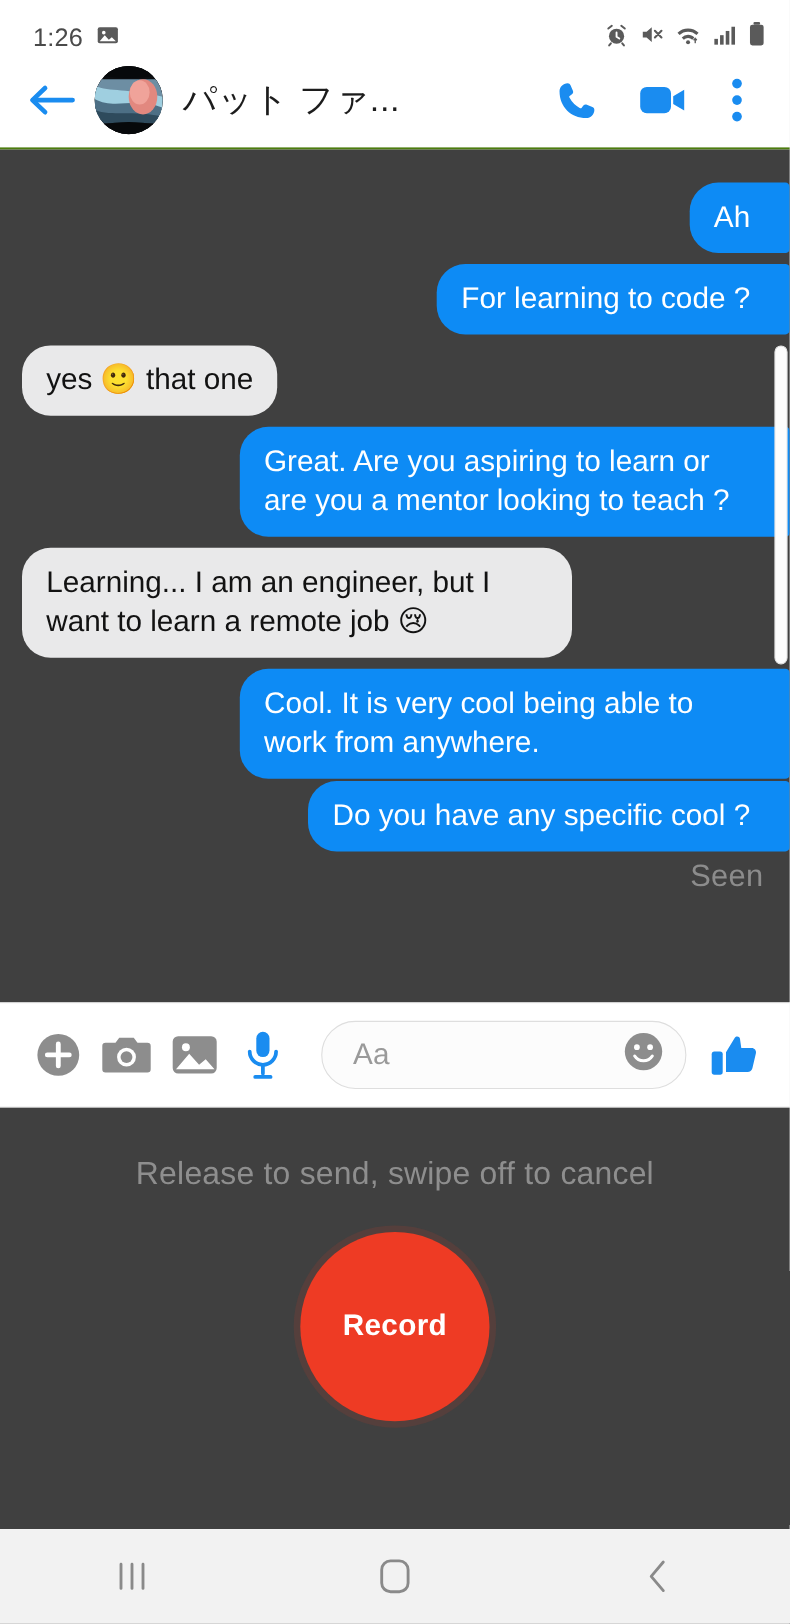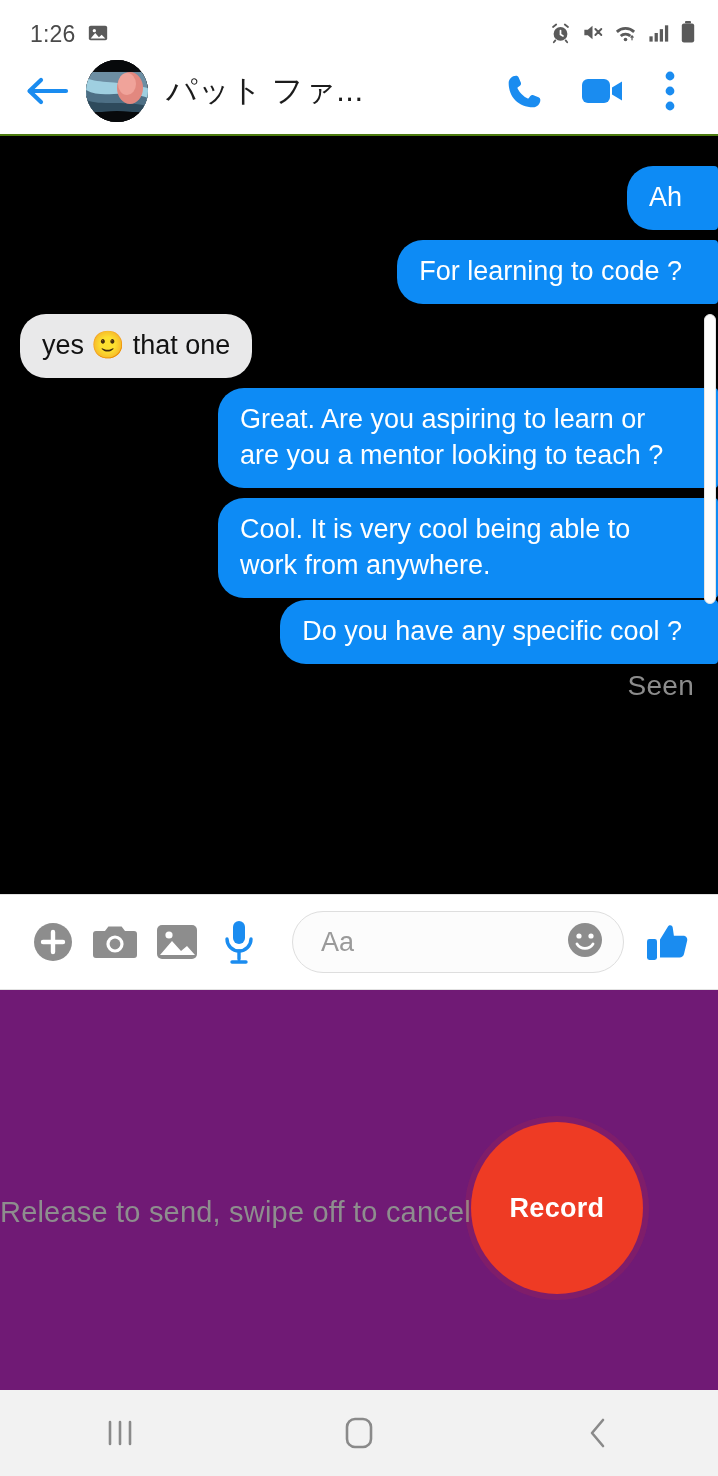--- a/index.html
+++ b/index.html
@@ -48,21 +48,21 @@
     flex:1 1 auto;
     letter-spacing:.5px;
   }
   .hdr-actions { display:flex; align-items:center; gap:0; }
   .hdr-btn { width:78px; display:flex; align-items:center; justify-content:center; }
   .hdr-btn.menu { width:56px; }
 
   
   .chat {
     flex:1 1 auto;
-    background:#000000;
+    background:#404040;
     position:relative;
     overflow:hidden;
     padding:0 20px;
   }
   .chat-inner { position:relative; }
   .row { display:flex; margin-bottom:10px; }
   .row.out { justify-content:flex-end; }
   .row.in  { justify-content:flex-start; }
   .bub {
     max-width:500px;
@@ -112,22 +112,22 @@
     display:flex; align-items:center;
     padding:0 16px 0 28px;
     justify-content:center;
   }
   .inputtext { flex:1 1 auto; font-size:27px; color:#9a9a9a; }
   .likebtn { width:56px; display:flex; align-items:center; justify-content:center; }
 
   
   .recordpanel {
     flex:1 1 auto;
-    background:#701a75;
-    display:flex; align-items:center;
+    background:#404040;
+    display:flex; flex-direction:column; align-items:center;
   }
   .rec-hint {
     margin-top:44px;
     font-size:29px; color:#8e8e8e; letter-spacing:.2px;
   }
   .rec-circle {
     margin-top:36px;
     width:172px; height:172px; border-radius:50%;
     background:#ee3b24;
     display:flex; align-items:center; justify-content:center;
@@ -258,20 +258,23 @@
       </div>
 
       <div class="row in">
         <div class="bub in">yes 🙂 that one</div>
       </div>
 
       <div class="row out">
         <div class="bub out edge">Great. Are you aspiring to learn or are you a mentor looking to teach ?</div>
       </div>
 
+      <div class="row in">
+        <div class="bub in">Learning... I am an engineer, but I want to learn a remote job 😢</div>
+      </div>
 
       <div class="row out" style="margin-bottom:2px;">
         <div class="bub out edge">Cool. It is very cool being able to work from anywhere.</div>
       </div>
 
       <div class="row out" style="margin-bottom:0;">
         <div class="bub out edge">Do you have any specific cool ?</div>
       </div>
 
       <div class="seen">Seen</div>

